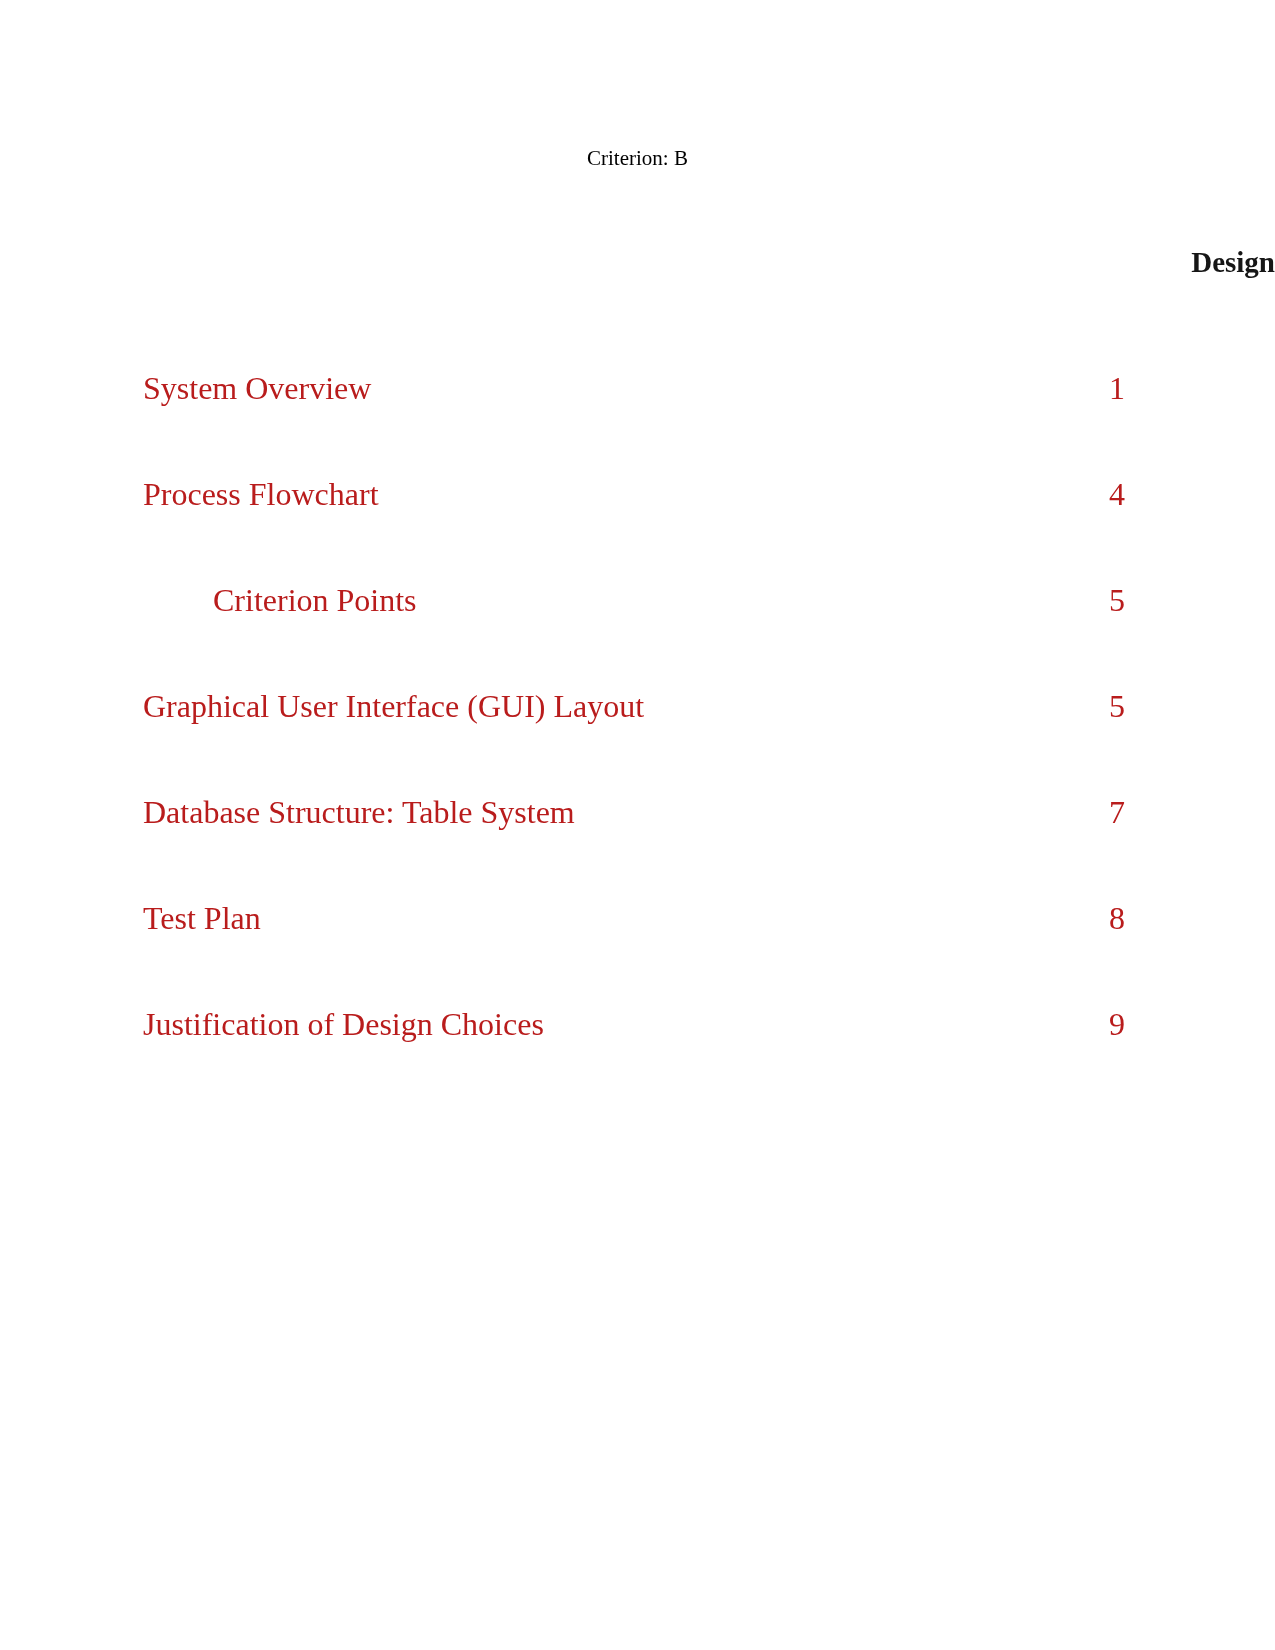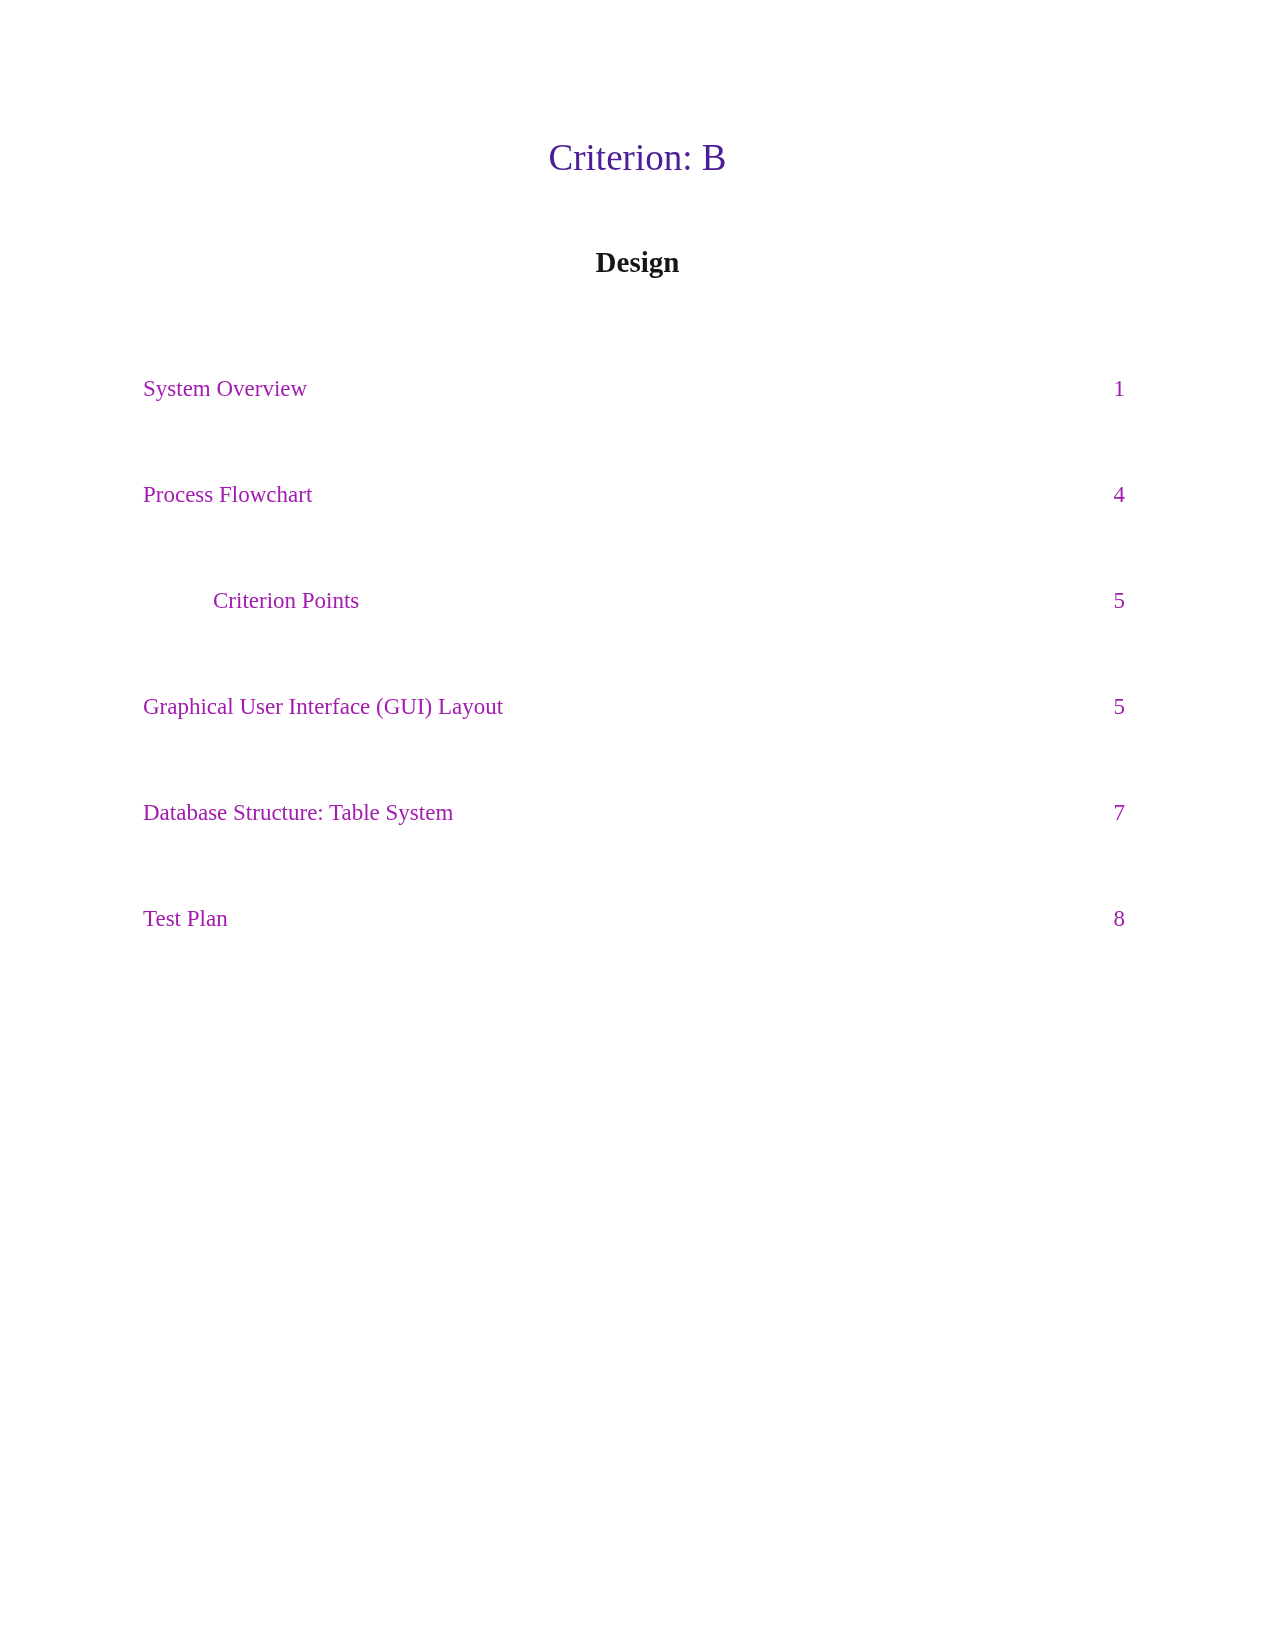--- a/index.html
+++ b/index.html
@@ -14,48 +14,48 @@
     background: #ffffff;
     font-family: "Liberation Serif", serif;
     overflow: hidden;
   }
   .doc-header {
     position: absolute;
     top: 140px;
     left: 0;
     width: 100%;
     text-align: center;
-    font-size: 37px;
+    font-size: 21px;
     line-height: 36px;
-    color: #4c1d95;
+    color: #000000;
   }
   .doc-title {
     position: absolute;
     top: 245px;
     left: 0;
     width: 100%;
-    text-align: center;
+    text-align: right;
     font-size: 29px;
     line-height: 34px;
     font-weight: bold;
     color: #161616;
   }
   .toc {
     position: absolute;
     top: 374px;
     left: 143px;
     right: 150px;
   }
   .toc-row {
     display: flex;
     justify-content: space-between;
     align-items: flex-end;
-    font-size: 23px;
+    font-size: 32px;
     line-height: 29px;
-    color: #a21caf;
+    color: #b91c1c;
     margin-bottom: 77px;
   }
   .toc-row.indent .toc-label {
     padding-left: 70px;
   }
   .toc-label {
     white-space: nowrap;
   }
   .toc-page {
     white-space: nowrap;
@@ -89,15 +89,19 @@
     <span class="toc-page">5</span>
   </div>
       <div class="toc-row">
     <span class="toc-label">Database Structure: Table System</span>
     <span class="toc-page">7</span>
   </div>
       <div class="toc-row">
     <span class="toc-label">Test Plan</span>
     <span class="toc-page">8</span>
   </div>
+      <div class="toc-row">
+    <span class="toc-label">Justification of Design Choices</span>
+    <span class="toc-page">9</span>
+  </div>
     </div>
 
 </div>
 
 </body></html>

